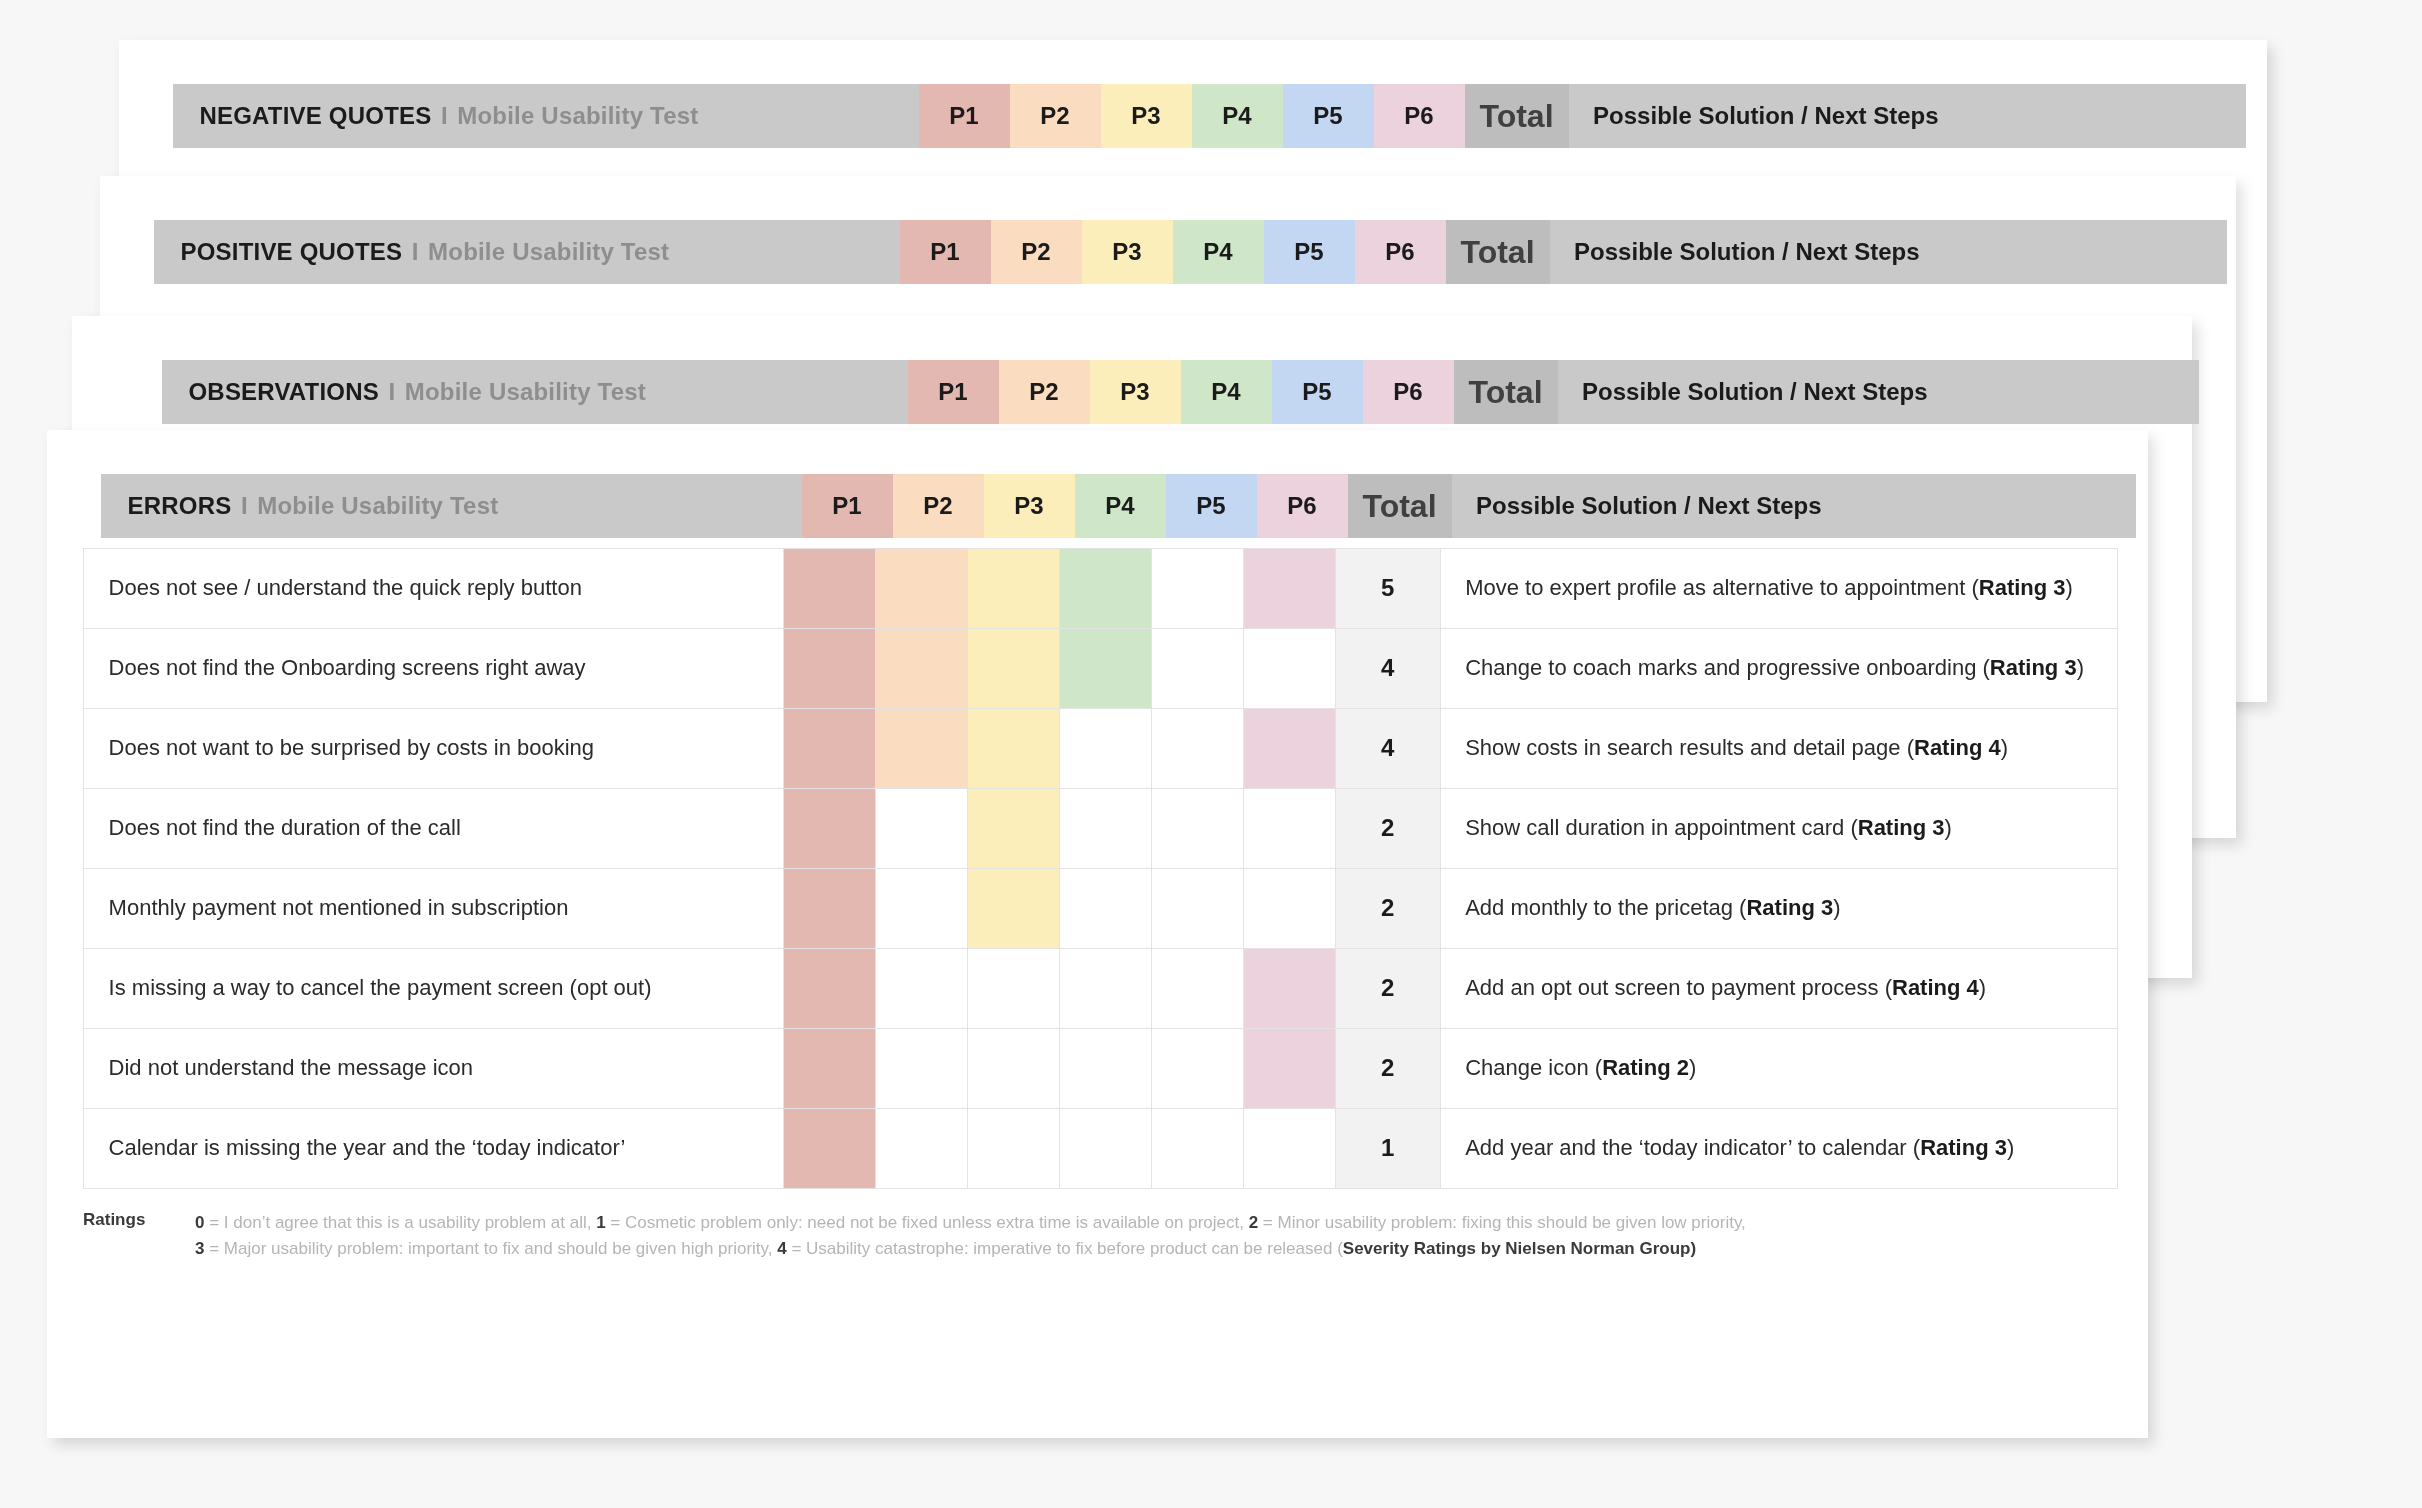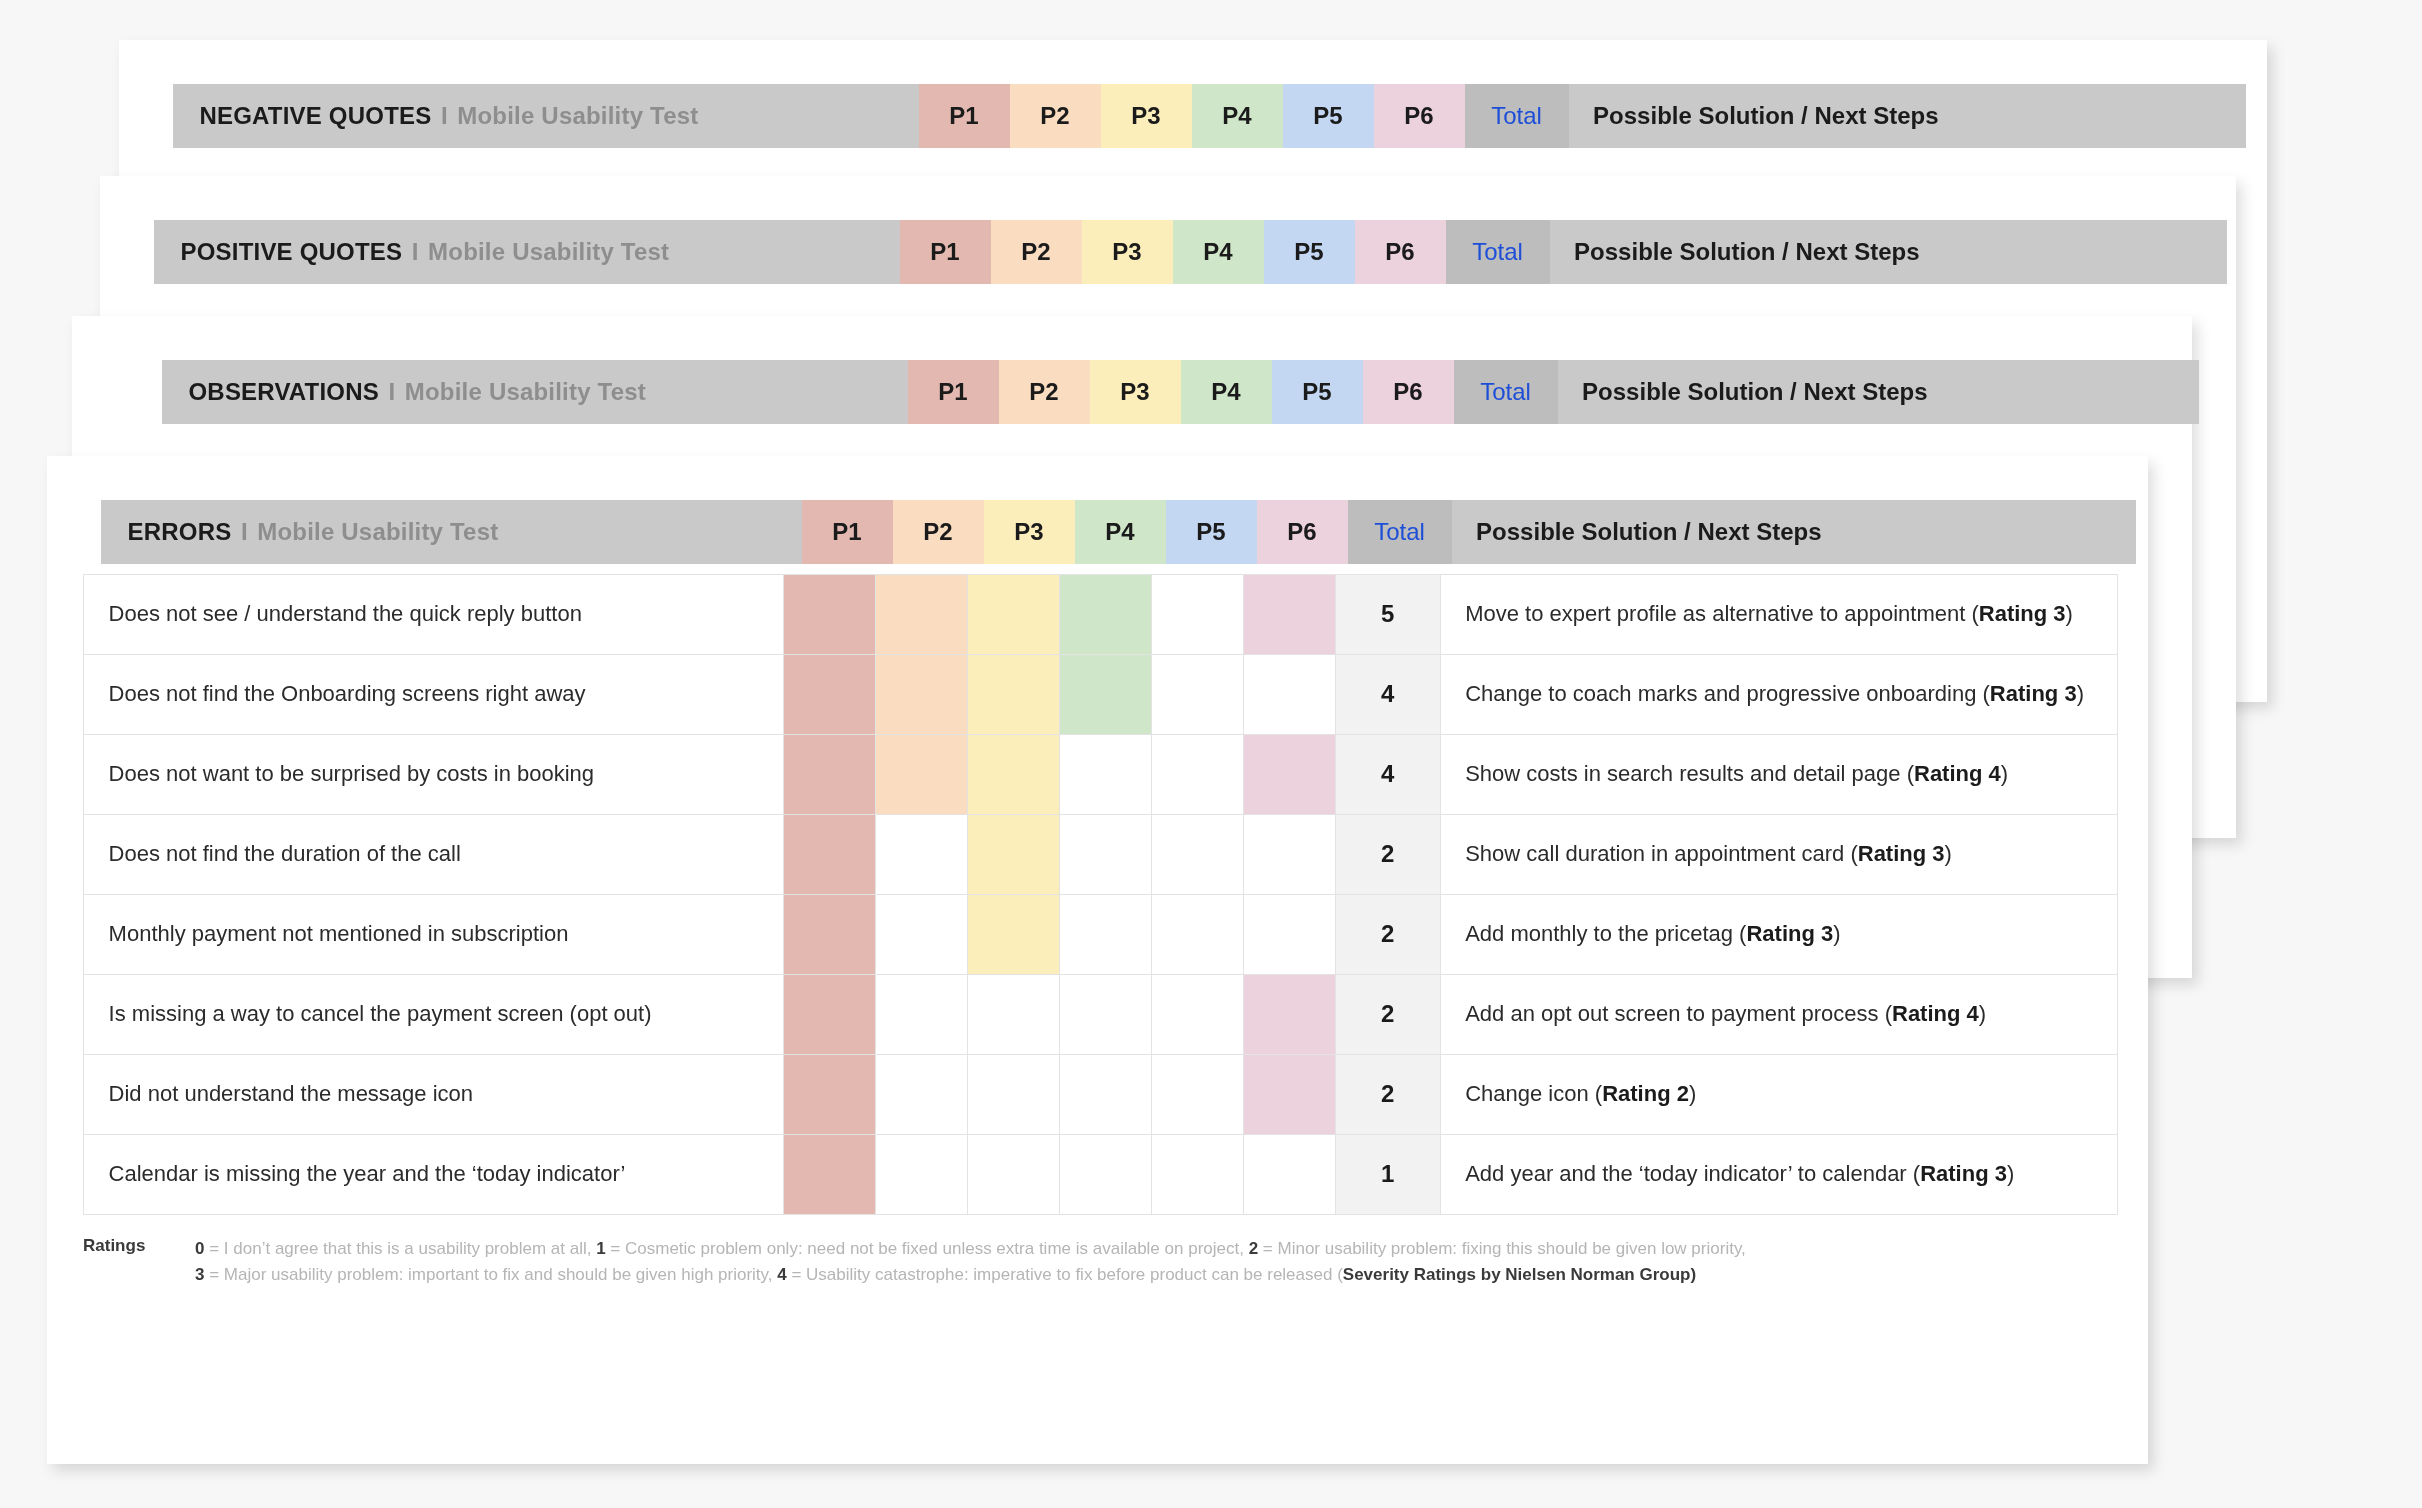--- a/index.html
+++ b/index.html
@@ -23,21 +23,21 @@
   .card {
     position: absolute;
     background: #ffffff;
     box-shadow: 5.7px 6.6px 13.2px rgba(0,0,0,0.13);
   }
 
   
   .card-bg1 { left: 119px; top: 40px;  width: 2148px; height: 662px;  z-index: 1; }
   .card-bg2 { left: 100px; top: 176px; width: 2136px; height: 662px;  z-index: 2; }
   .card-bg3 { left: 72px;  top: 316px; width: 2120px; height: 662px;  z-index: 3; }
-  .card-main{ left: 47px;  top: 456px; width: 2101px; height: 1008px; z-index: 4; }
+  .card-main{ left: 47px;  top: 430px; width: 2101px; height: 1008px; z-index: 4; }
 
   
   .hdr {
     display: flex;
     height: 64px;
     align-items: stretch;
     padding-left: 18px;
   }
   .hdr-title {
     background: #c9c9c9;
@@ -71,23 +71,23 @@
     font-size: 24px;
     color: #1b1b1b;
   }
   .hdr-total {
     width: 104px;
     flex: 0 0 104px;
     background: #bdbdbd;
     display: flex;
     align-items: center;
     justify-content: center;
-    font-weight: normal;
-    font-size: 24px;
-    color: #1d4ed8;
+    font-weight: bold;
+    font-size: 32px;
+    color: #404040;
   }
   .hdr-sol {
     flex: 1 1 auto;
     background: #c9c9c9;
     display: flex;
     align-items: center;
     padding-left: 24.6px;
     font-weight: bold;
     font-size: 24px;
     color: #1b1b1b;

